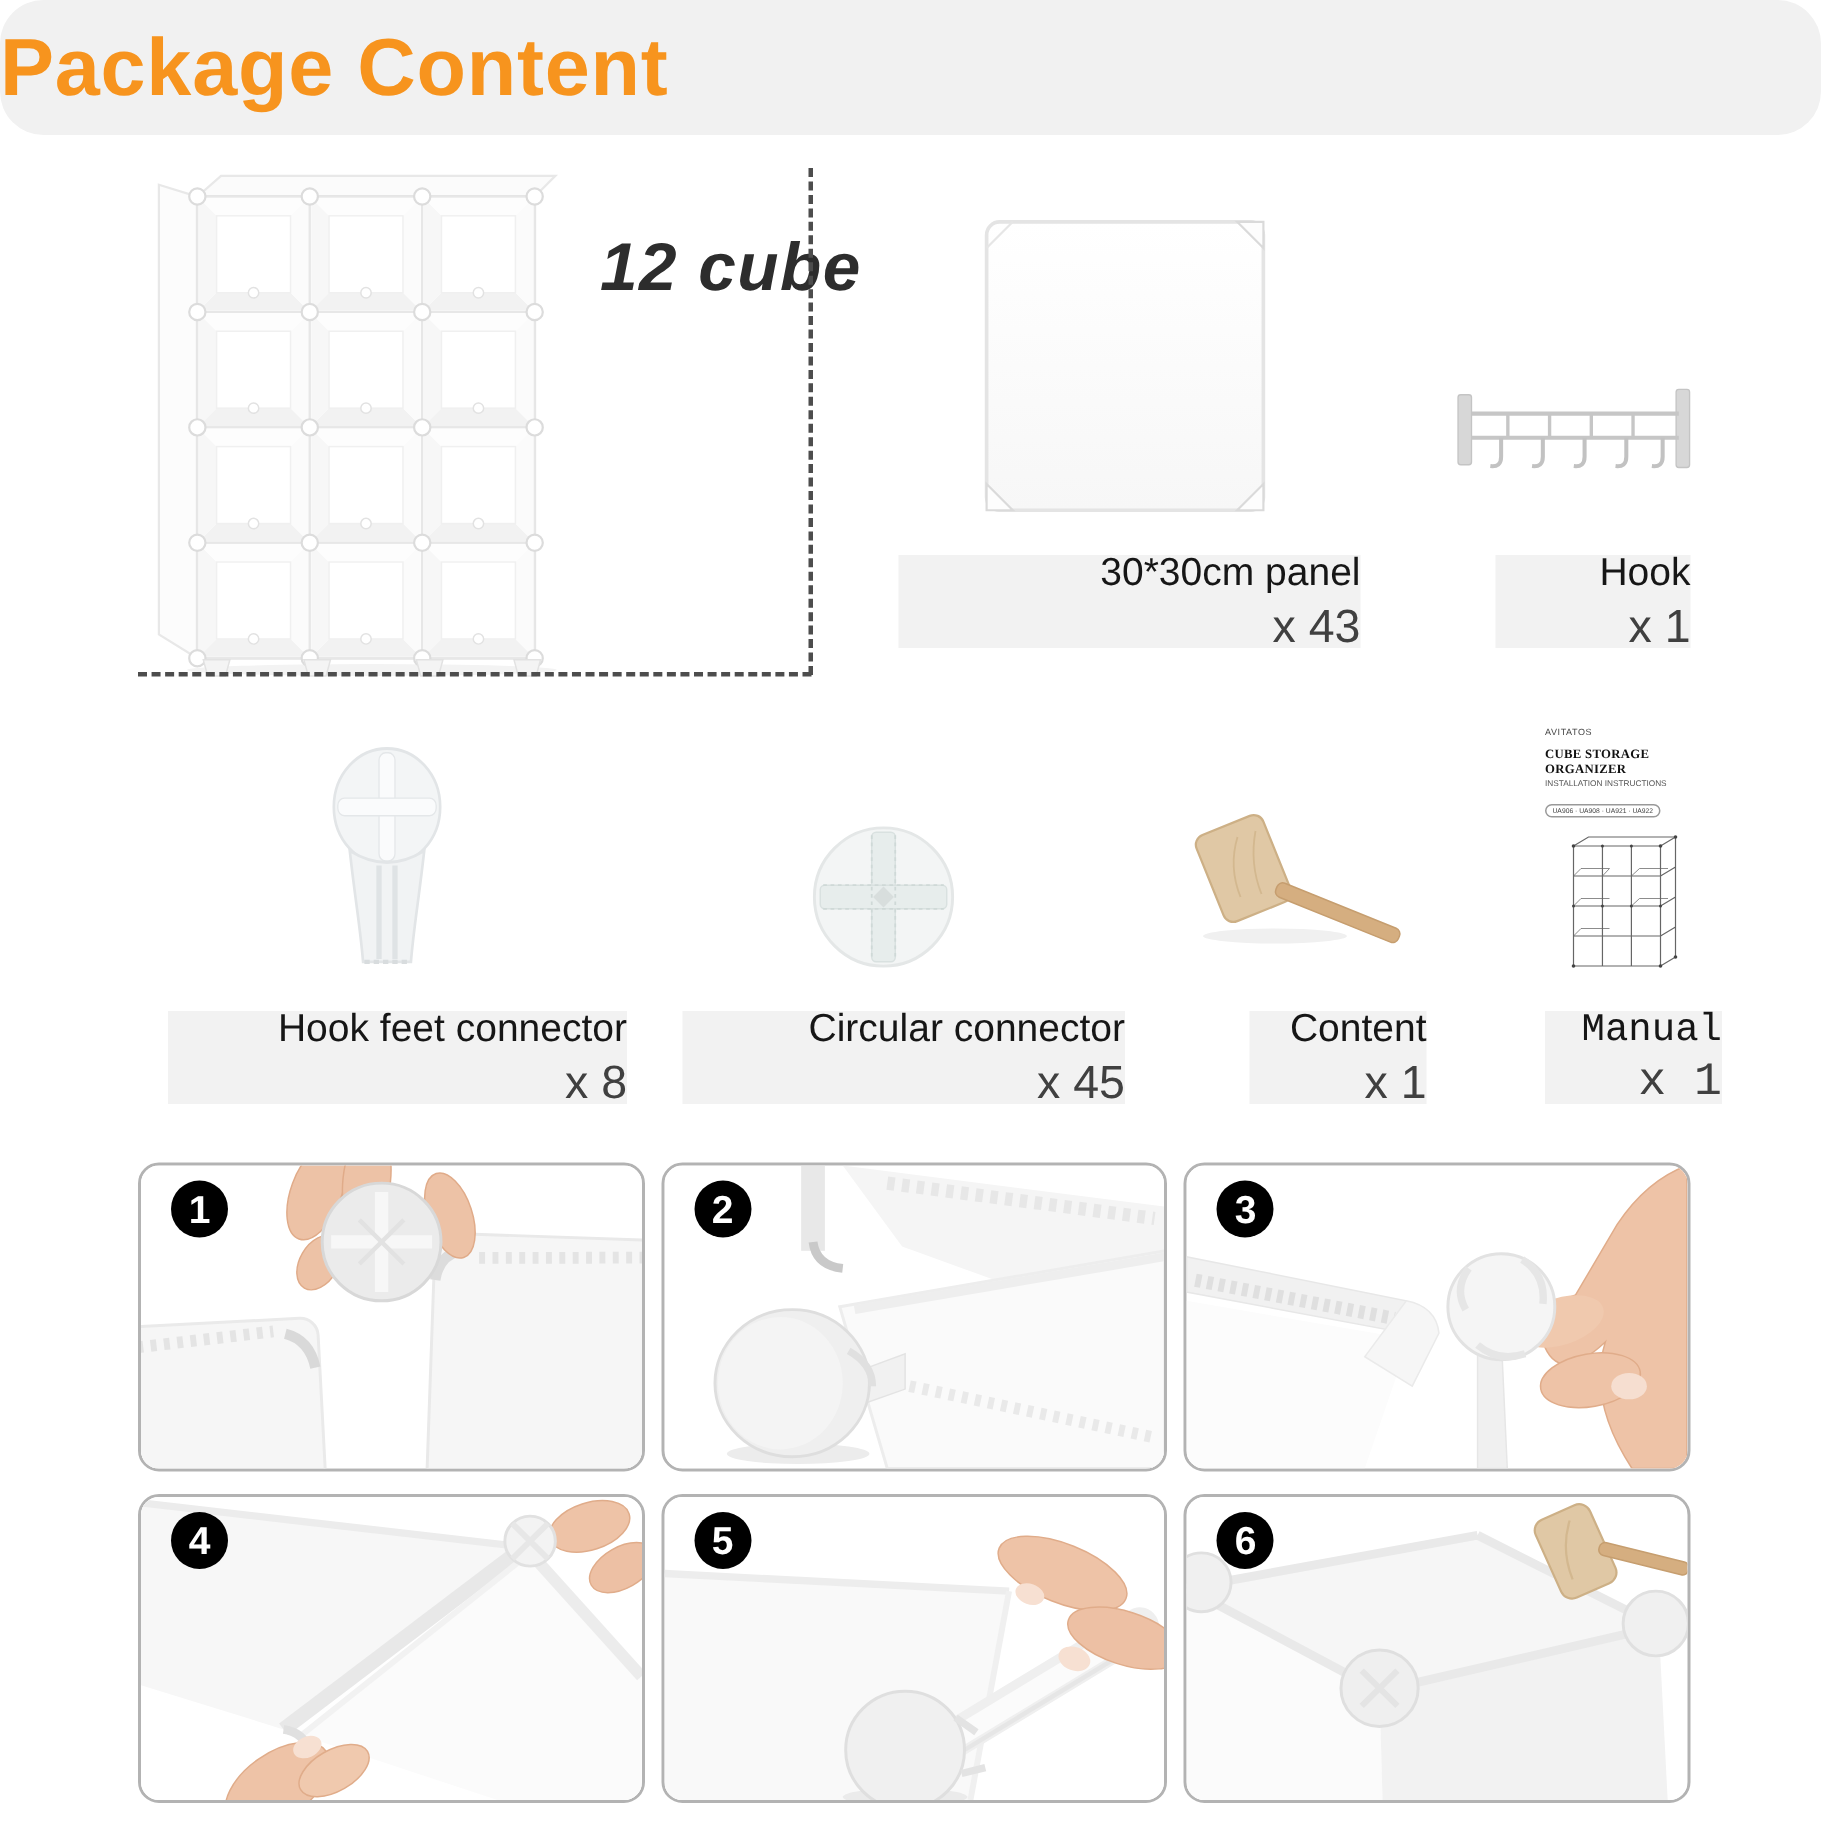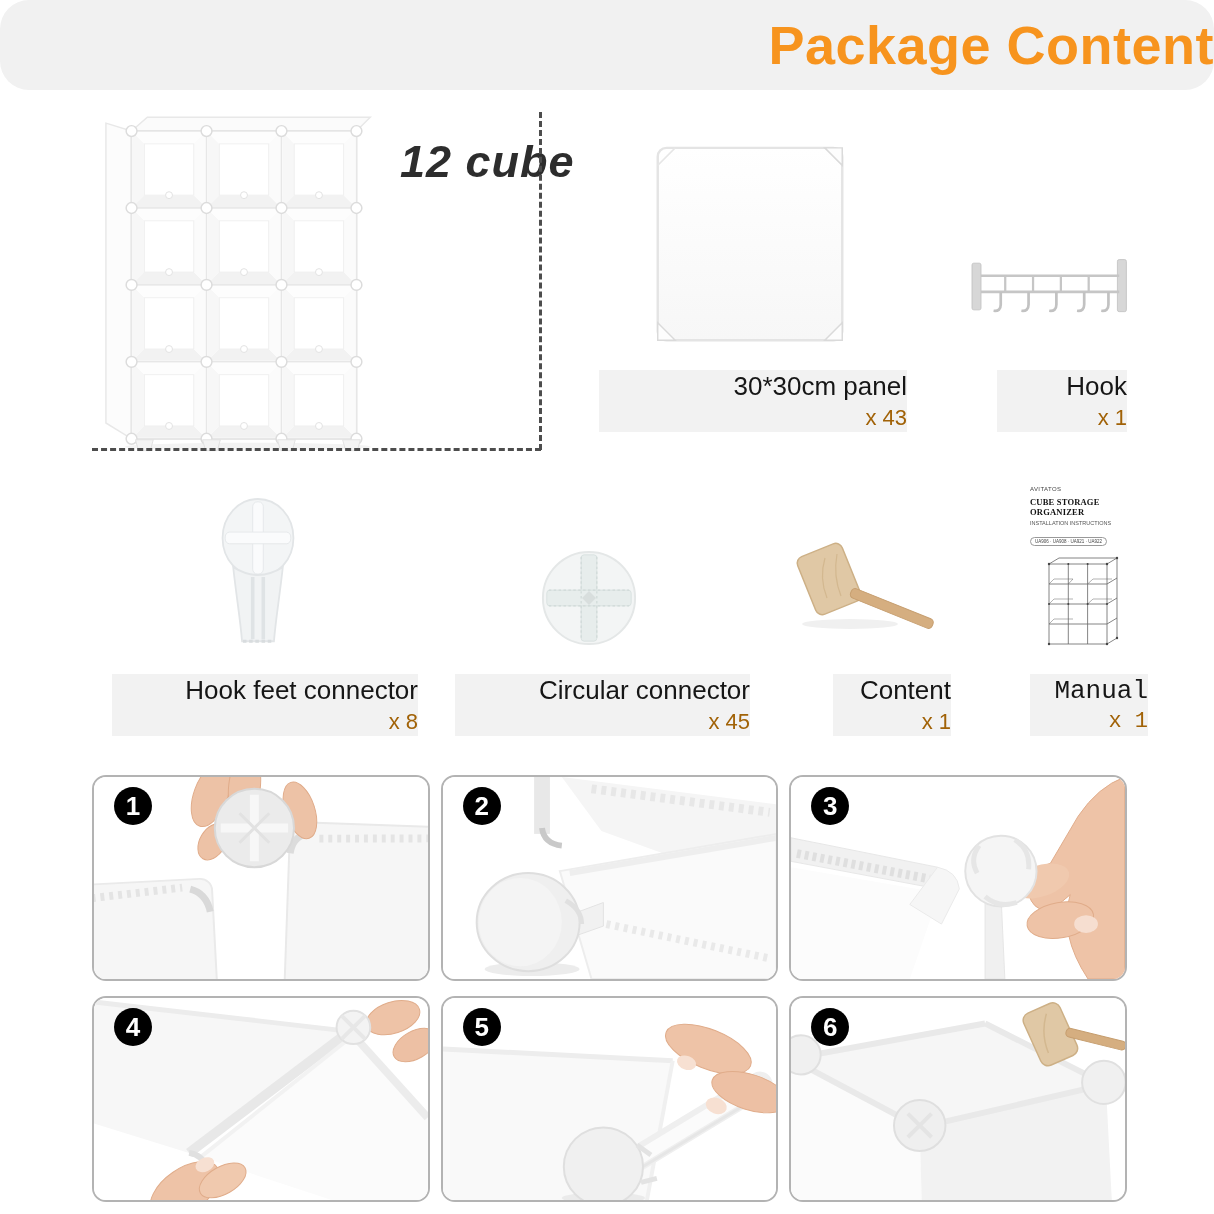--- a/index.html
+++ b/index.html
@@ -2,27 +2,27 @@
 <html><head>
 <meta charset="utf-8">
 <style>
   * { margin:0; padding:0; box-sizing:border-box; }
   html,body { background:#ffffff; }
   .canvas { position:relative; width:1214px; height:1214px; background:#fff; overflow:hidden;
             font-family:"Liberation Sans","DejaVu Sans",sans-serif; }
 
   
   .header { position:absolute; left:0; top:0; width:100%; height:90px; background:#f1f1f1;
-            display:flex; align-items:center; justify-content:flex-end;border-radius:29px; }
+            display:flex; align-items:center; justify-content:flex-start;border-radius:29px; }
   .title  { font-size:54px; font-weight:700; color:#f7941e; letter-spacing:.5px; }
 
   
   .fig { position:absolute; }
   .fig-shelf  { left:100px; top:106px; width:288px; height:346px; }
-  .cube-label { position:absolute; left:400px; top:136px; font-size:45px; font-weight:700;
+  .cube-label { position:absolute; left:400px; top:152px; font-size:45px; font-weight:700;
                 font-style:italic; color:#2d2d2d; letter-spacing:1px; }
   .dash-v { position:absolute; left:539px; top:112px; height:338px; width:0; border-left:3px dashed #4d4d4d; }
   .dash-h { position:absolute; left:92px;  top:448px; width:449px; height:0; border-top:3px dashed #4d4d4d; }
   .fig-panel  { left:652px; top:144px; width:196px; height:202px; }
   .fig-hook   { left:962px; top:256px; width:178px; height:70px; }
   .fig-hfc    { left:219px; top:497px; width:78px;  height:154px; }
   .fig-cc     { left:539px; top:547px; width:100px; height:102px; }
   .fig-mallet { left:795px; top:540px; width:150px; height:90px; }
 
   .fig-manual { left:1022px; top:482px; width:122px; height:170px; background:#fff; }
@@ -32,21 +32,21 @@
   .m-sub    { font-size:5.5px; color:#555; margin:3px 0 3px 8px; text-align:left; }
   .m-models-row { text-align:left; margin-left:8px; }
   .m-models { display:inline-block; font-size:4.5px; color:#444; border:1px solid #999;
               border-radius:5px; padding:1px 4px; }
   .m-draw   { display:block; margin:5px auto 0; width:84px; height:100px; }
 
   
   .card { position:absolute; background:#f2f2f2; display:flex; flex-direction:column;
           align-items:flex-end; justify-content:center; row-gap:3px; }
   .card .name { font-size:26px; color:#161616; }
-  .card .cnt  { font-size:22px; color:#a16207; }
+  .card .cnt  { font-size:31px; color:#404040; }
   .card-panel  { left:599px;  top:370px; width:308px; height:62px; }
   .card-hook   { left:997px;  top:370px; width:130px; height:62px; }
   .card-hfc    { left:112px;  top:674px; width:306px; height:62px; }
   .card-cc     { left:455px;  top:674px; width:295px; height:62px; }
   .card-mallet { left:833px;  top:674px; width:118px; height:62px; }
   .card-manual { left:1030px; top:674px; width:118px; height:62px;font-family:Liberation Mono, monospace; }
 
   
   .steps { position:absolute; left:92px; top:775px; width:1035px; display:grid;
            grid-template-columns:repeat(3,1fr); grid-auto-rows:206px; gap:15px 11px; }

